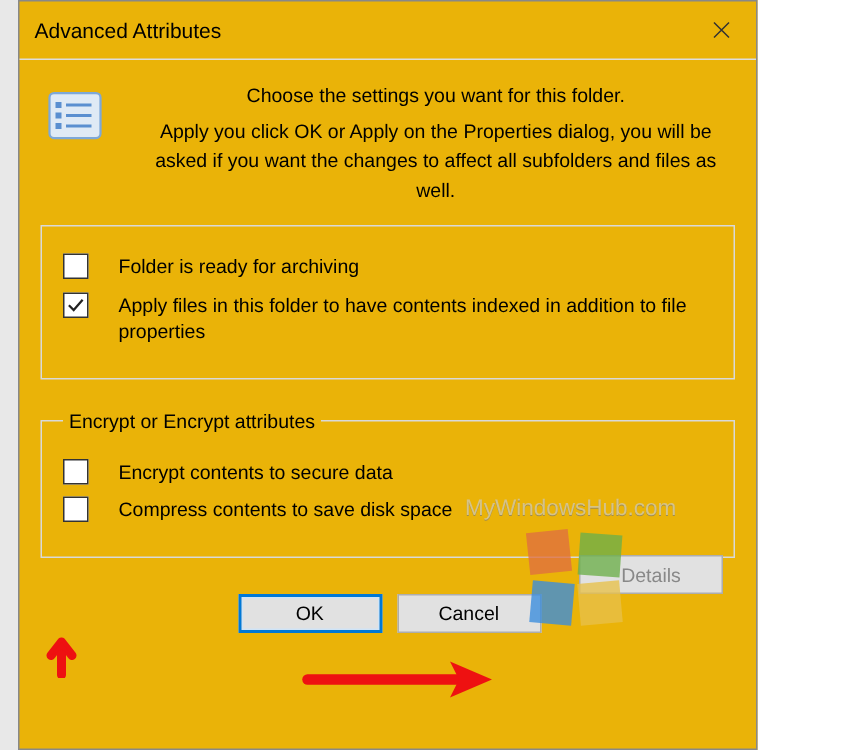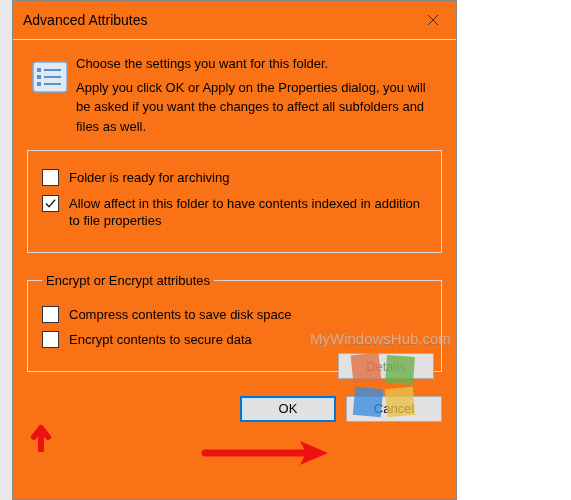--- a/index.html
+++ b/index.html
@@ -7,61 +7,61 @@
     width:571px;height:500px;
     font-family:"Segoe UI",Tahoma,sans-serif;
     font-size:13px;
     color:#000;
     position:relative;
   }
   
   .behind{position:absolute;left:0;top:0;width:12px;height:500px;
     background:#e8e8e8;}
   .dialog{
-    position:absolute;left:12px;top:0;width:445px;height:500px;
-    background:#f97316;border:1px solid #888;box-sizing:border-box;
+    position:absolute;left:12px;top:0;width:493px;height:500px;
+    background:#eab308;border:1px solid #888;box-sizing:border-box;
     box-shadow:none;
   }
   .titlebar{
     height:38px;display:flex;align-items:center;justify-content:space-between;
     padding:0 0 0 10px;
     border-bottom:1px solid #ddd;
   }
   .titlebar .title{font-size:14px;}
   .closebox{width:46px;height:38px;display:flex;align-items:center;justify-content:center;cursor:pointer;}
   .closebox svg{width:12px;height:12px;}
   .content{padding:14px 14px 0 14px;}
-  .intro{display:flex;gap:7px;margin-bottom:14px;}
+  .intro{display:flex;gap:22px;margin-bottom:14px;text-align:center;}
   .intro-icon{width:38px;height:38px;margin-top:4px;margin-left:4px;flex:none;}
   .intro-text{flex:1;line-height:1.5;}
   .intro-text .l1{margin-bottom:4px;}
   fieldset{
     border:1px solid #d9d9d9;
     margin:0 0 20px 0;
     padding:10px 14px 14px 14px;
   }
   legend{padding:0 4px;}
-  .checkline{display:flex;align-items:flex-start;gap:10px;margin:8px 0;}
+  .checkline{display:flex;align-items:flex-start;gap:20px;margin:8px 0;}
   .cbox{
     width:15px;height:15px;border:1px solid #333;flex:none;
     display:flex;align-items:center;justify-content:center;background:#fff;
   }
   .cbox svg{width:11px;height:11px;}
   .checkline .lbl{flex:1;line-height:1.35;}
   .buttons{
-    display:flex;justify-content:flex-end;gap:10px;
+    display:flex;justify-content:center;gap:10px;
     padding:4px 14px 10px 16px;
   }
   .btn{
     width:96px;height:26px;border:1px solid #adadad;background:#e1e1e1;
     font-family:inherit;font-size:13px;cursor:pointer;
   }
   .btn.primary{border:2px solid #0078d7;box-shadow:inset 0 0 0 1px #cfe4f7;}
   .btn.disabled{color:#888;cursor:default;}
-  .btn.details{position:absolute;right:22px;bottom:120px;width:96px;}
+  .btn.details{position:absolute;right:22px;bottom:103px;width:96px;}
   
   .overlay{position:absolute;left:0;top:0;width:513px;height:500px;pointer-events:none;}
   .arrow1{position:absolute;left:26px;top:422px;}
   .arrow2{position:absolute;left:200px;top:438px;}
   .watermark{position:absolute;left:310px;top:330px;opacity:0.65;font-size:15px;color:#ccc;
     text-shadow:0 1px 0 #777;}
   .tiles{position:absolute;left:348px;top:350px;opacity:0.78;}
 </style>
 </head>
 <body>
@@ -100,33 +100,33 @@
       <div class="checkline">
         <div class="cbox"></div>
         <div class="lbl">Folder is ready for archiving</div>
       </div>
       <div class="checkline">
         <div class="cbox">
           <svg viewBox="0 0 12 12">
               <path d="M1 6 L4.5 9.5 L11 2" stroke="#222" stroke-width="1.6" fill="none"></path>
             </svg>
         </div>
-        <div class="lbl">Allow affect in this folder to have contents indexed in addition to file properties</div>
+        <div class="lbl">Apply files in this folder to have contents indexed in addition to file properties</div>
       </div>
     </fieldset>
 
     <fieldset>
       <legend>Encrypt or Encrypt attributes</legend>
       <div class="checkline">
         <div class="cbox"></div>
-        <div class="lbl">Compress contents to save disk space</div>
+        <div class="lbl">Encrypt contents to secure data</div>
       </div>
       <div class="checkline">
         <div class="cbox"></div>
-        <div class="lbl">Encrypt contents to secure data</div>
+        <div class="lbl">Compress contents to save disk space</div>
       </div>
     </fieldset>
 
   </div>
 
   <button class="btn disabled details">Details</button>
 
   <div class="buttons">
     <button class="btn primary">OK</button>
     <button class="btn">Cancel</button>

